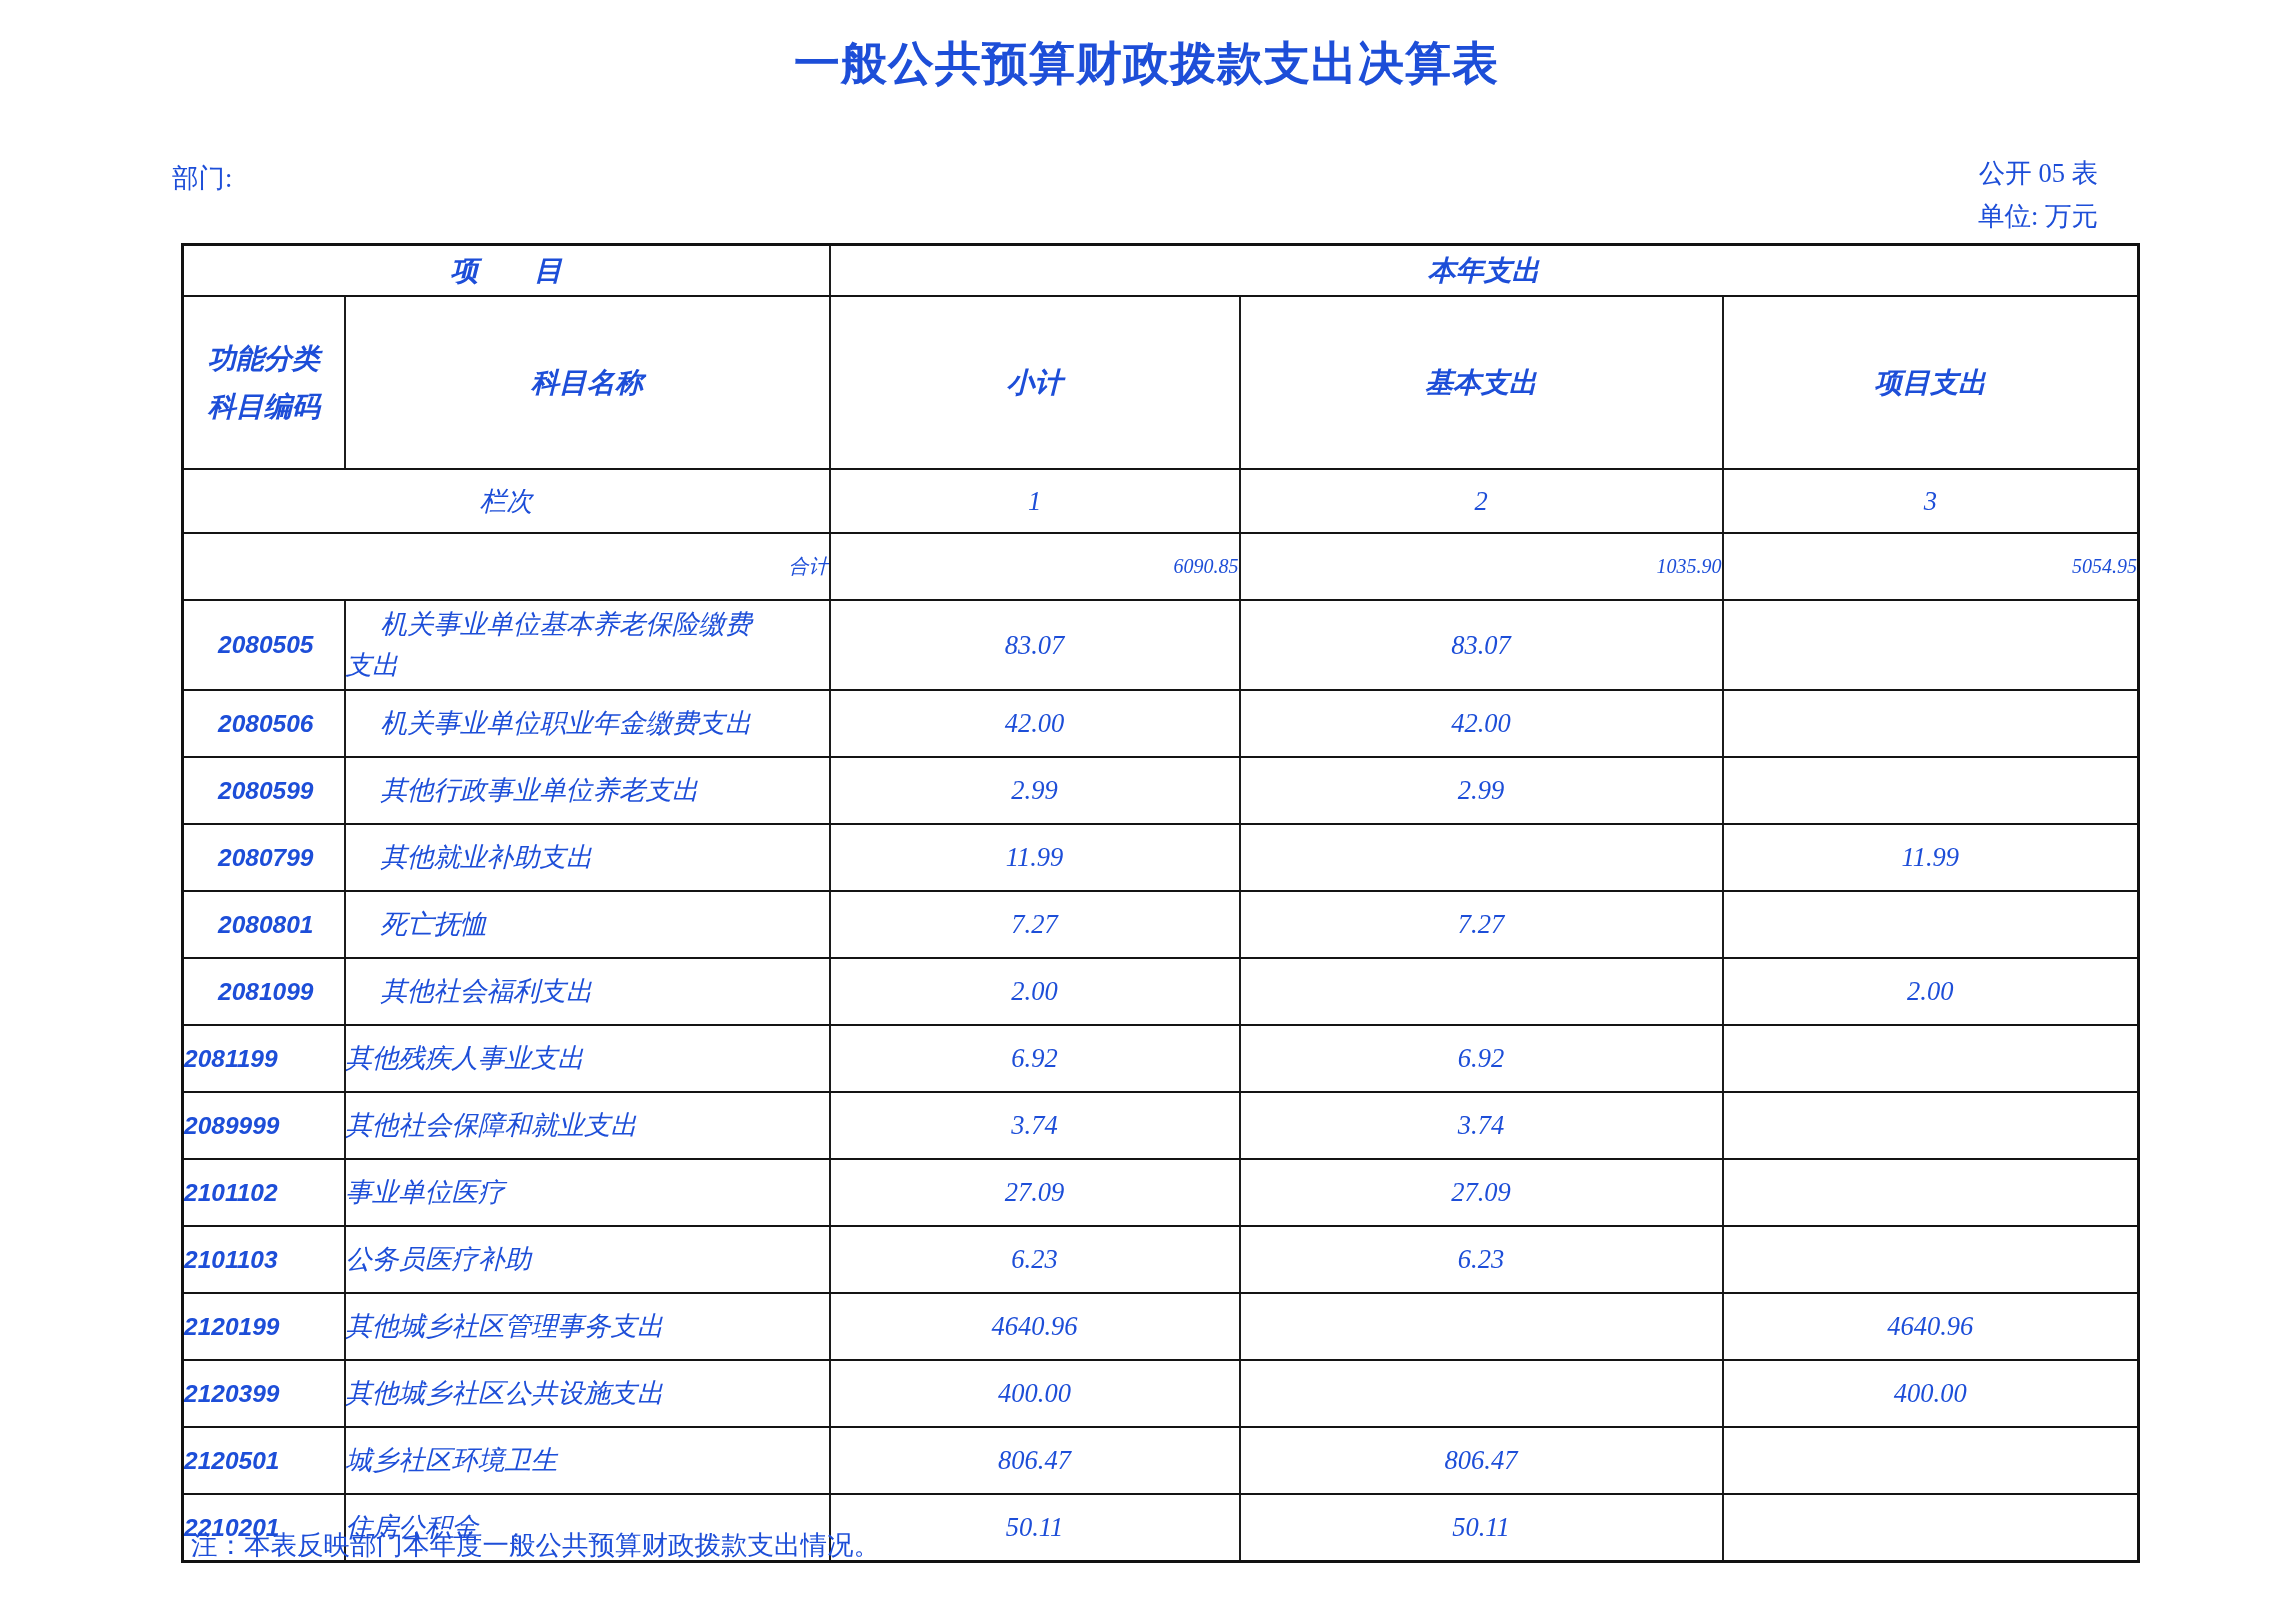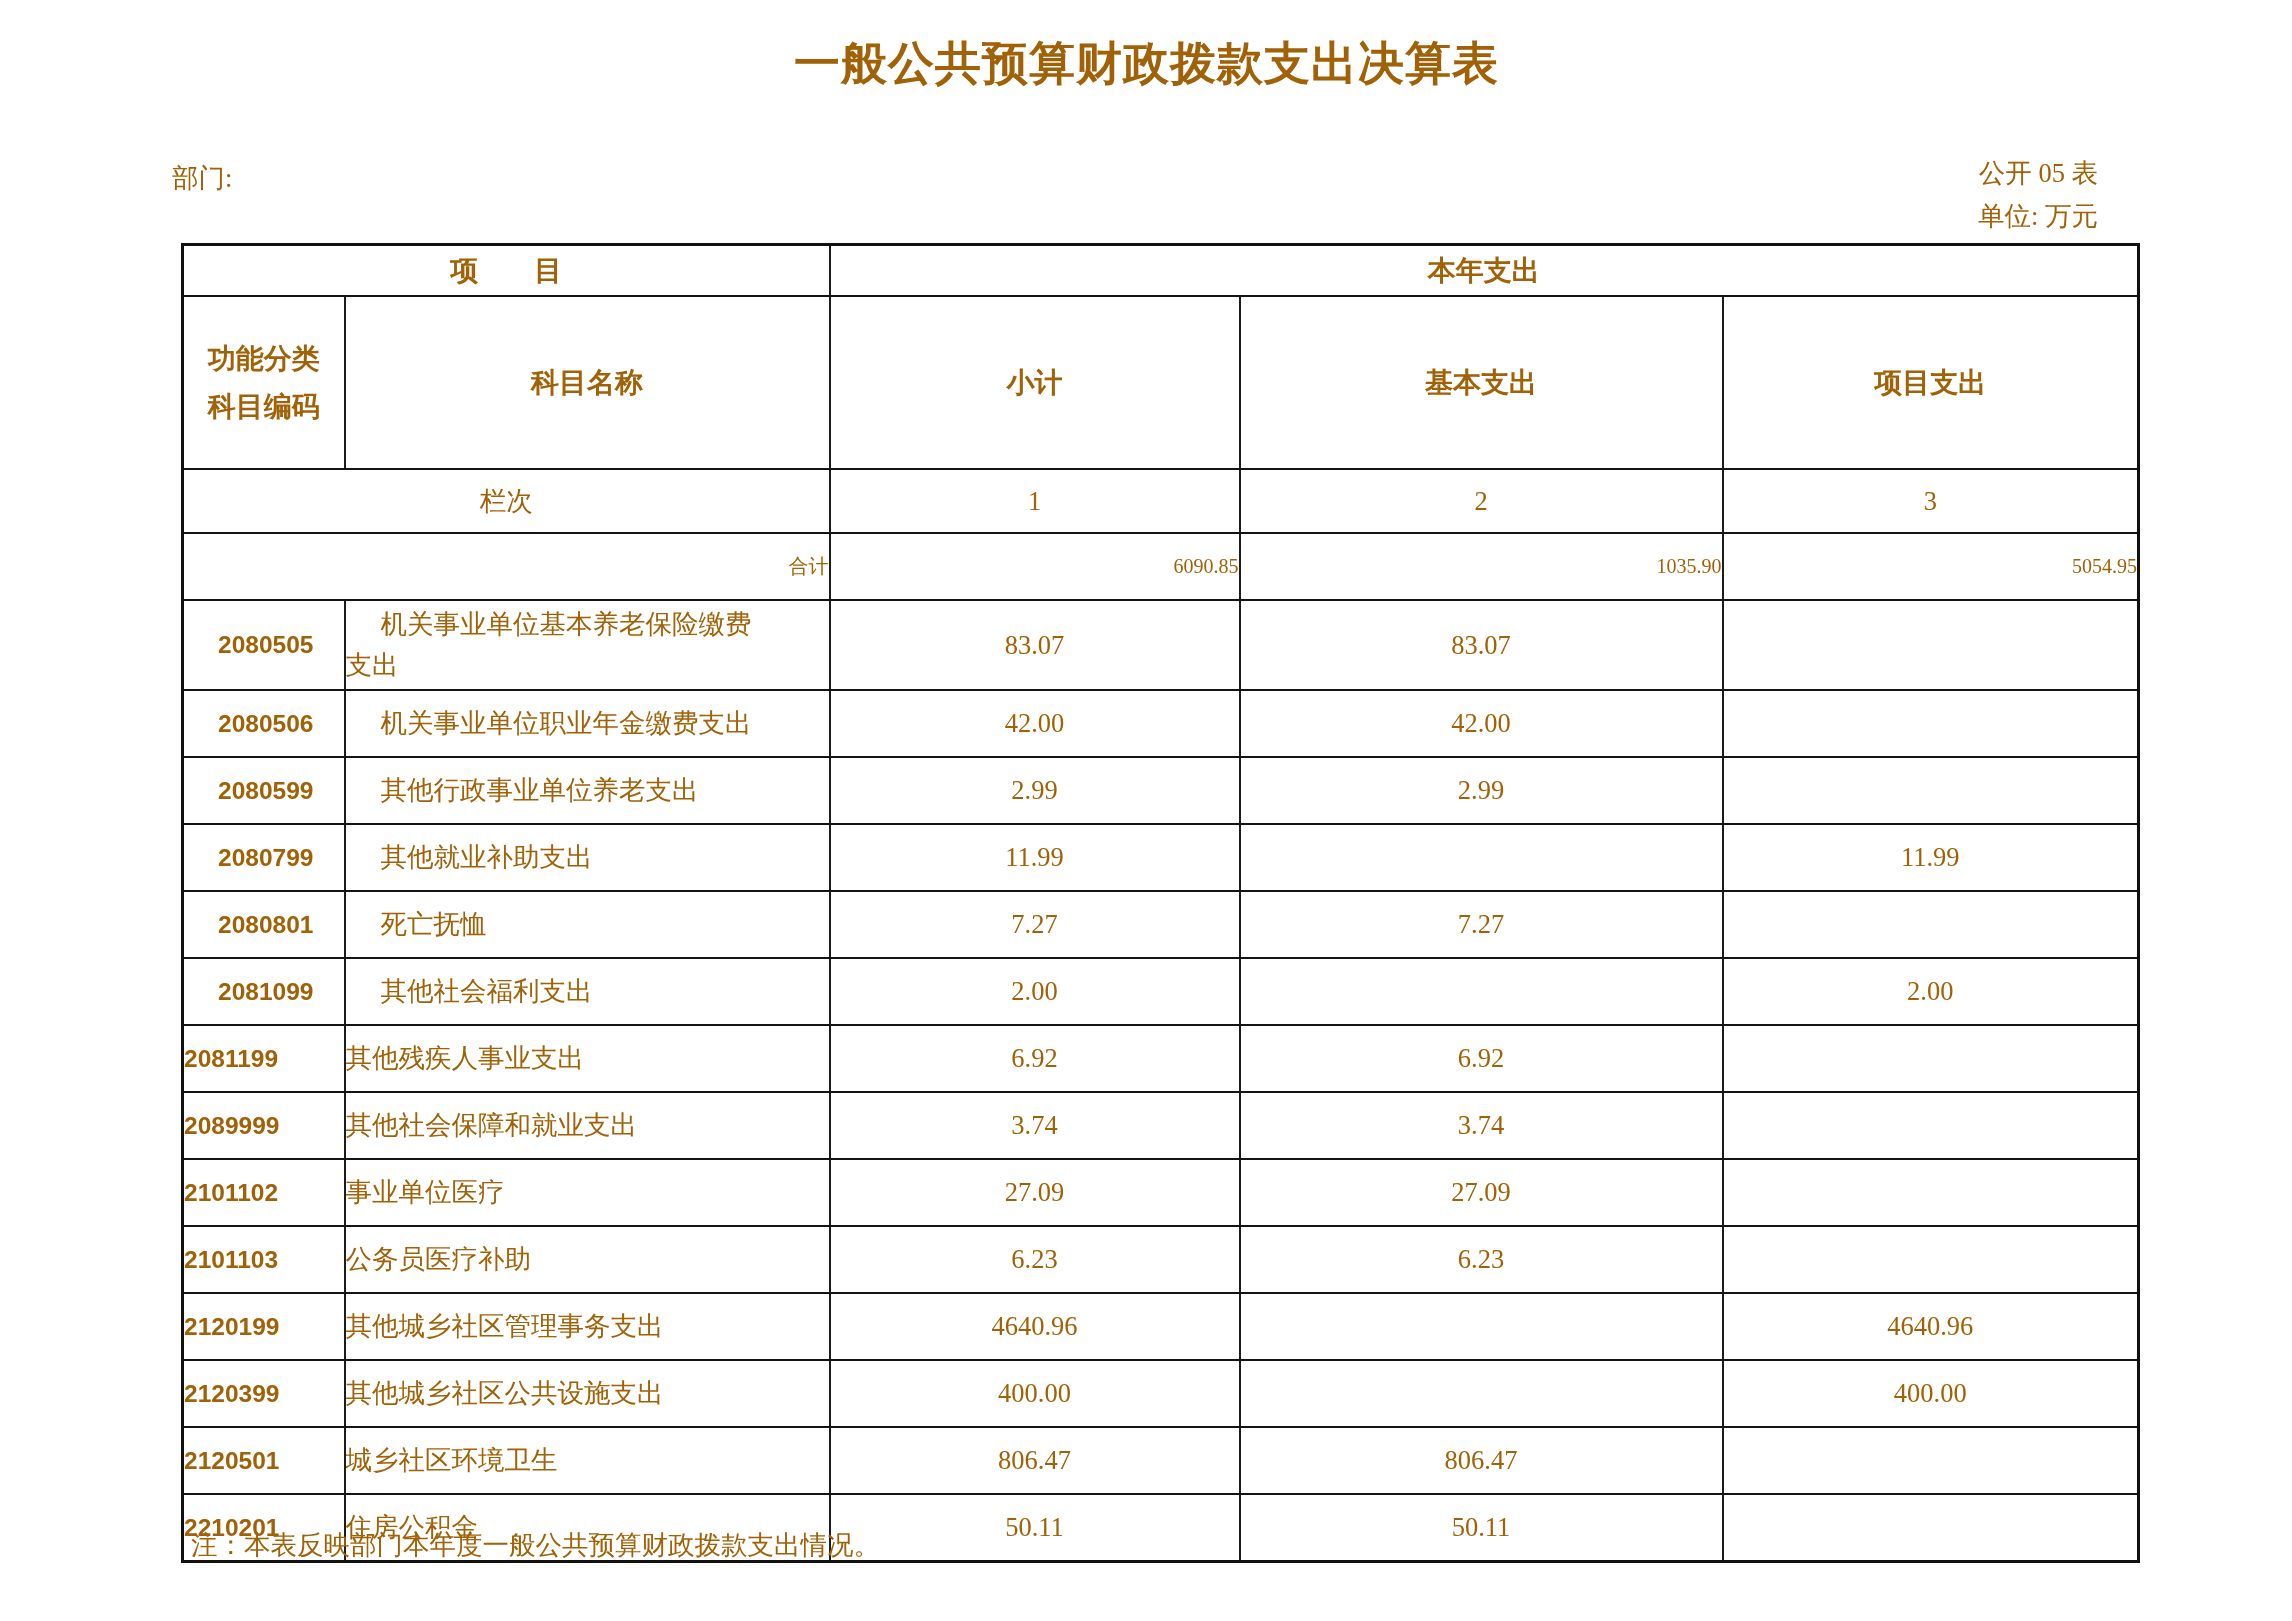--- a/index.html
+++ b/index.html
@@ -1,21 +1,21 @@
 <!DOCTYPE html>
 <html><head>
 <meta charset="utf-8">
 <style>
   html,body { margin:0; padding:0; background:#ffffff; }
   .page {
     position:relative;
     width:2293px;
     height:1621px;
     background:#ffffff;
-    color:#a16207;
+    color:#1d4ed8;
     font-family:"Liberation Serif", serif;
     overflow:hidden;
   }
   .title {
     position:absolute;
     top:33px; left:0; width:100%;
     text-align:center;
     font-family:"DejaVu Sans", sans-serif;
     font-weight:bold;
     font-size:46px;
@@ -33,20 +33,21 @@
     font-size:26.5px;
     line-height:43px;
   }
   table.main {
     position:absolute;
     left:181px; top:243px;
     width:1955px;
     border-collapse:collapse;
     table-layout:fixed;
     border:3.9px solid #111111;
+    font-style:italic;
   }
   table.main td {
     border-left:2px solid #1c1c1c;
     border-right:2px solid #1c1c1c;
     border-top:2.9px solid #141414;
     border-bottom:2.9px solid #141414;
     padding:0;
     vertical-align:middle;
     overflow:hidden;
   }

